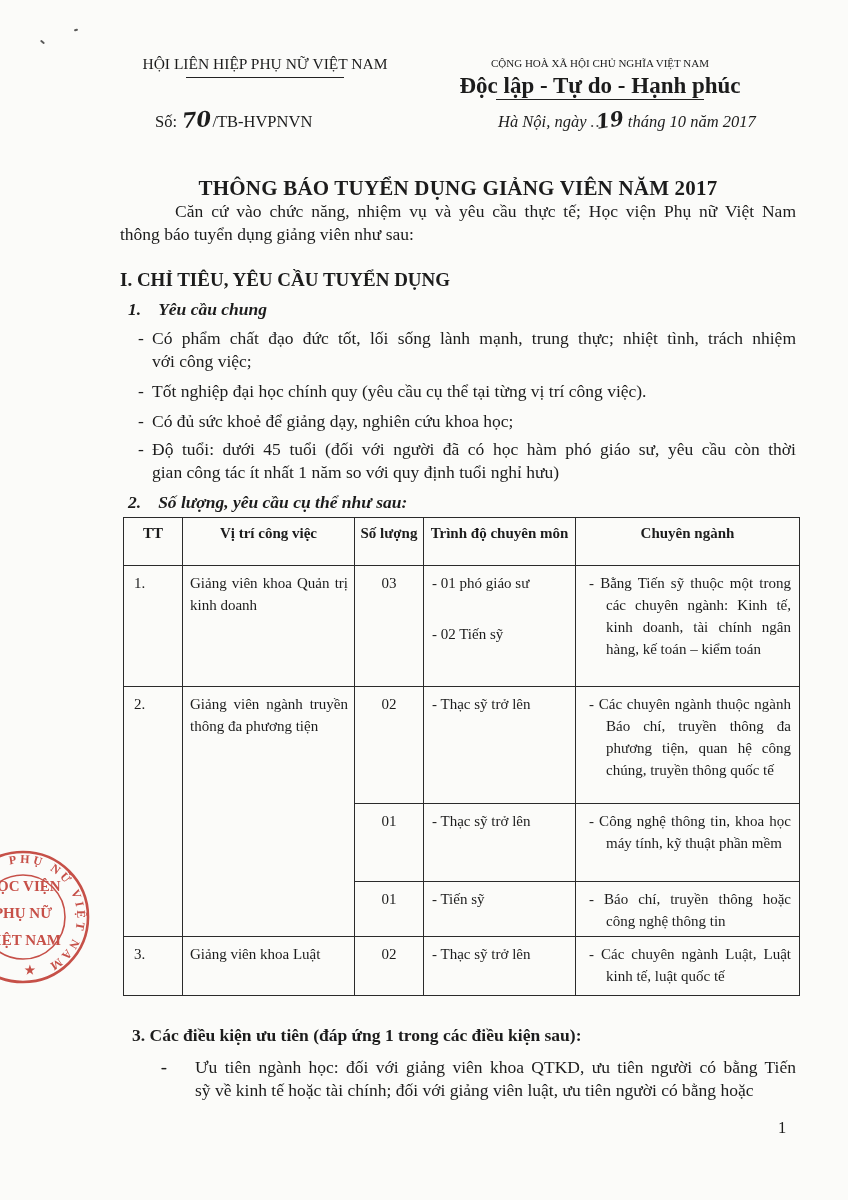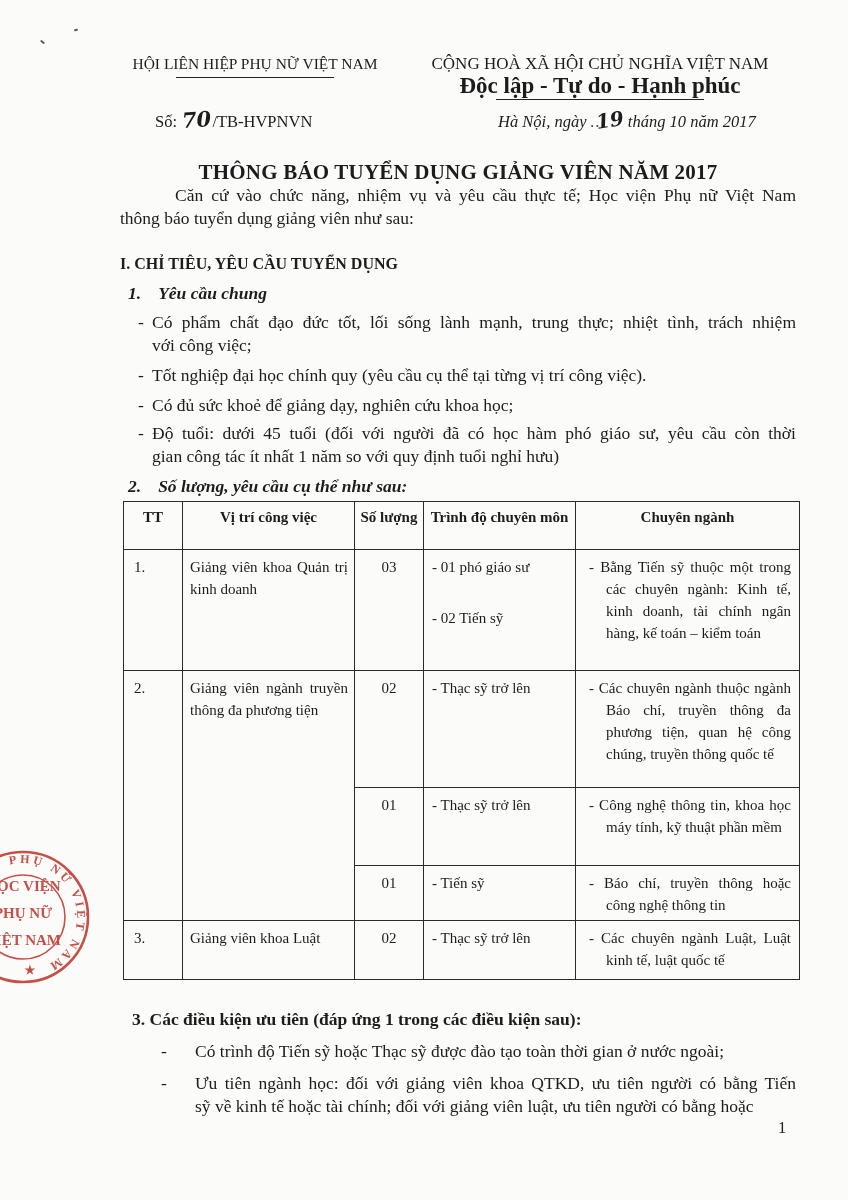--- a/index.html
+++ b/index.html
@@ -3,46 +3,46 @@
 <meta charset="utf-8">
 <style>
   * { margin:0; padding:0; box-sizing:border-box; }
   html,body { background:#e8e8e6; }
   .page {
     position:relative; width:848px; height:1200px; margin:0 auto;
     background:#fbfbf9; overflow:hidden; color:#1c1c1c;
     font-family:"Liberation Serif","DejaVu Serif",serif;
   }
   
-  .org-block { position:absolute; left:122px; top:54px; width:266px; text-align:center; }
+  .org-block { position:absolute; left:132px; top:54px; width:266px; text-align:center; }
   .org-line1 { font-size:15.5px; line-height:19px; }
   .org-line2 { font-size:15.5px; font-weight:bold; line-height:19px; margin-top:3px; }
   .org-rule  { width:158px; border-bottom:1.6px solid #222; margin:4px auto 0 auto; }
   .motto-block { position:absolute; left:426px; top:54px; width:348px; text-align:center; }
-  .motto-line1 { font-size:17px; line-height:19px; }
+  .motto-line1 { font-size:11px; line-height:19px; }
   .motto-line2 { font-size:23px; font-weight:bold; line-height:21px; margin-top:2px; }
   .motto-rule  { width:208px; border-bottom:1.6px solid #222; margin:3px auto 0 auto; }
   .doc-number { position:absolute; left:155px; top:112px; font-size:16.5px; }
   .hand-num {
     display:inline-block; font-family:"DejaVu Serif",serif; font-style:italic; font-weight:bold;
     font-size:21px; transform:rotate(-4deg); margin:0 1px; line-height:16px;
   }
   .place-date { position:absolute; left:498px; top:112px; width:300px; font-size:16.5px; font-style:italic; }
   .date-dots { color:#444; letter-spacing:1px; }
   .hand-day {
     display:inline-block; font-family:"DejaVu Serif",serif; font-style:italic; font-weight:bold;
     font-size:20px; transform:rotate(-9deg); margin-left:-5px; line-height:16px;
   }
   
-  .body { position:absolute; left:120px; top:160px; width:676px; font-size:17.5px; line-height:23px; }
+  .body { position:absolute; left:120px; top:176px; width:676px; font-size:17.5px; line-height:23px; }
   .doc-title { text-align:center; font-size:21px; font-weight:bold; line-height:24px; letter-spacing:.2px; }
   .intro { }
   .jline { text-align:justify; text-align-last:justify; }
   .intro .first { text-indent:55px; }
-  .sec-heading { margin-top:22px; font-weight:bold; font-size:16px; }
+  .sec-heading { margin-top:22px; font-weight:bold; font-size:19px; }
   .subnum-line { margin-top:7px; font-weight:bold; font-style:italic; padding-left:8px; }
   .subnum-line .sub-title { margin-left:17px; }
   .dash-item { position:relative; padding-left:32px; margin-top:6px; }
   .dash-item .dash { position:absolute; left:18px; top:0; }
   .mt5{margin-top:5px;} .mt7{margin-top:7px;}
   
   table.rec { border-collapse:collapse; margin-top:3px; margin-left:3px; width:676px;
               font-size:15px; line-height:22px; table-layout:fixed; }
   table.rec th, table.rec td { border:1.6px solid #2b2b2b; vertical-align:top; }
   table.rec th { font-weight:bold; text-align:center; padding:5px 2px 3px 2px; line-height:21px; }
@@ -209,21 +209,20 @@
           <td class="c-deg">- Thạc sỹ trở lên</td>
           <td class="c-maj">- Các chuyên ngành Luật, Luật kinh tế, luật quốc tế</td>
         </tr>
       </tbody>
     </table>
 
     <div class="sec3-heading">3. Các điều kiện ưu tiên (đáp ứng 1 trong các điều kiện sau):</div>
 
     <div class="p-item">
       <span class="dash">-</span>
-      <div>Có trình độ Tiến sỹ hoặc Thạc sỹ được đào tạo toàn thời gian ở nước ngoài;</div>
     </div>
     <div class="p-item">
       <span class="dash">-</span>
       <div class="jline">Ưu tiên ngành học: đối với giảng viên khoa QTKD, ưu tiên người có bằng Tiến</div>
       <div>sỹ về kinh tế hoặc tài chính; đối với giảng viên luật, ưu tiên người có bằng hoặc</div>
     </div>
 
   </div>
 
   <div class="page-number">1</div>

